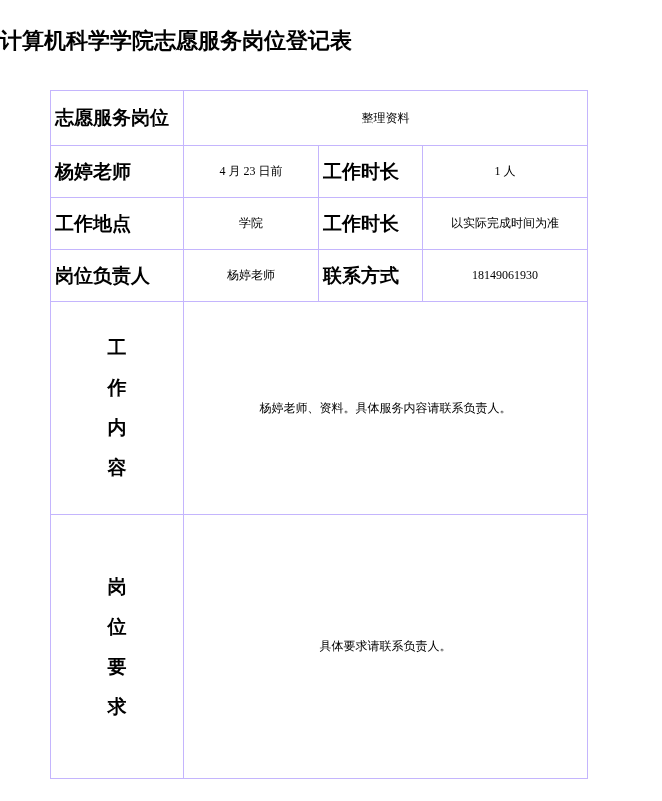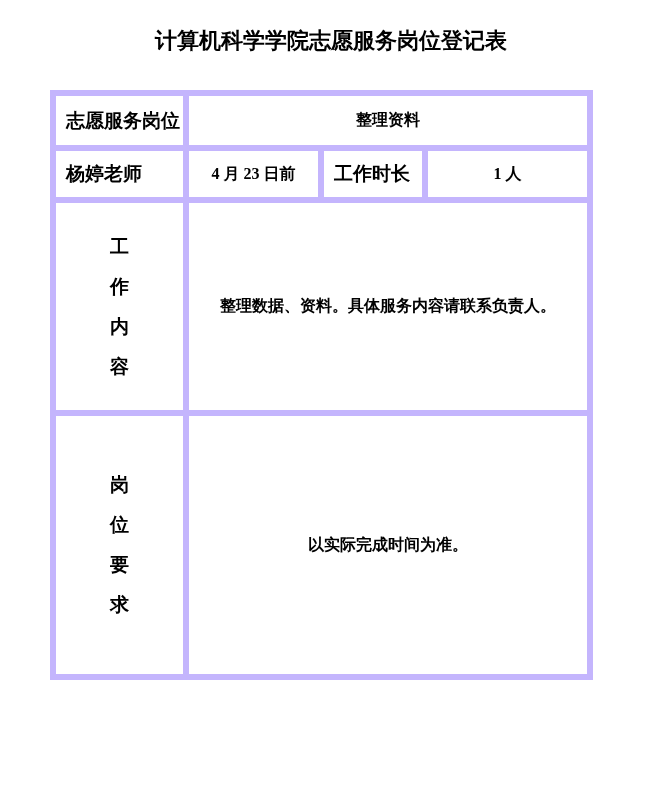--- a/index.html
+++ b/index.html
@@ -11,54 +11,53 @@
   .page {
     position: relative;
     width: 662px;
     height: 801px;
     background: #ffffff;
     font-family: "Liberation Serif", "DejaVu Serif", serif;
     overflow: hidden;
   }
   .doc-title {
     padding-top: 28px;
-    text-align: center;
+    text-align: left;
     font-family: "Liberation Sans", "DejaVu Sans", sans-serif;
     font-weight: bold;
     font-size: 22px;
     line-height: 26px;
     white-space: nowrap;
   }
   table.form {
     border-collapse: collapse;
     table-layout: fixed;
     width: 537px;
     margin: 36px 0 0 50px;
   }
   table.form td {
-    border: 6px solid #c4b5fd;
-    padding: 10px;
+    border: 1px solid #c4b5fd;
+    padding: 4px;
     vertical-align: middle;
     overflow: hidden;
   }
   tr.r-std1 { height: 55px; }
   tr.r-std  { height: 52px; }
   tr.r-content { height: 213px; }
   tr.r-require { height: 264px; }
   td.lbl {
     font-weight: bold;
     font-size: 19px;
     text-align: left;
     padding-left: 7px;
     white-space: nowrap;
   }
   td.val {
-    font-size: 16px;
+    font-size: 12px;
     text-align: center;
-    font-weight: bold;
   }
   td.vlbl-cell { vertical-align: middle; }
   .vlbl {
     display: flex;
     flex-direction: column;
     align-items: center;
     justify-content: center;
   }
   .vlbl span {
     display: block;
@@ -89,41 +88,53 @@
       <td class="val" colspan="3">整理资料</td>
     </tr>
 
     <tr class="r-std">
       <td class="lbl">杨婷老师</td>
       <td class="val">4 月 23 日前</td>
       <td class="lbl">工作时长</td>
       <td class="val">1 人</td>
     </tr>
 
+    <tr class="r-std">
+      <td class="lbl">工作地点</td>
+      <td class="val">学院</td>
+      <td class="lbl">工作时长</td>
+      <td class="val">以实际完成时间为准</td>
+    </tr>
 
+    <tr class="r-std">
+      <td class="lbl">岗位负责人</td>
+      <td class="val">杨婷老师</td>
+      <td class="lbl">联系方式</td>
+      <td class="val">18149061930</td>
+    </tr>
 
     <tr class="r-content">
       <td class="vlbl-cell">
         <div class="vlbl">
           <span>工</span>
           <span>作</span>
           <span>内</span>
           <span>容</span>
         </div>
       </td>
-      <td class="val" colspan="3">整理数据、资料。具体服务内容请联系负责人。</td>
+      <td class="val" colspan="3">杨婷老师、资料。具体服务内容请联系负责人。</td>
     </tr>
 
     <tr class="r-require">
       <td class="vlbl-cell">
         <div class="vlbl">
           <span>岗</span>
           <span>位</span>
           <span>要</span>
           <span>求</span>
         </div>
       </td>
-      <td class="val" colspan="3">以实际完成时间为准。</td>
+      <td class="val" colspan="3">具体要求请联系负责人。</td>
     </tr>
   </tbody>
     </table>
 
 </div>
 
 </body></html>

